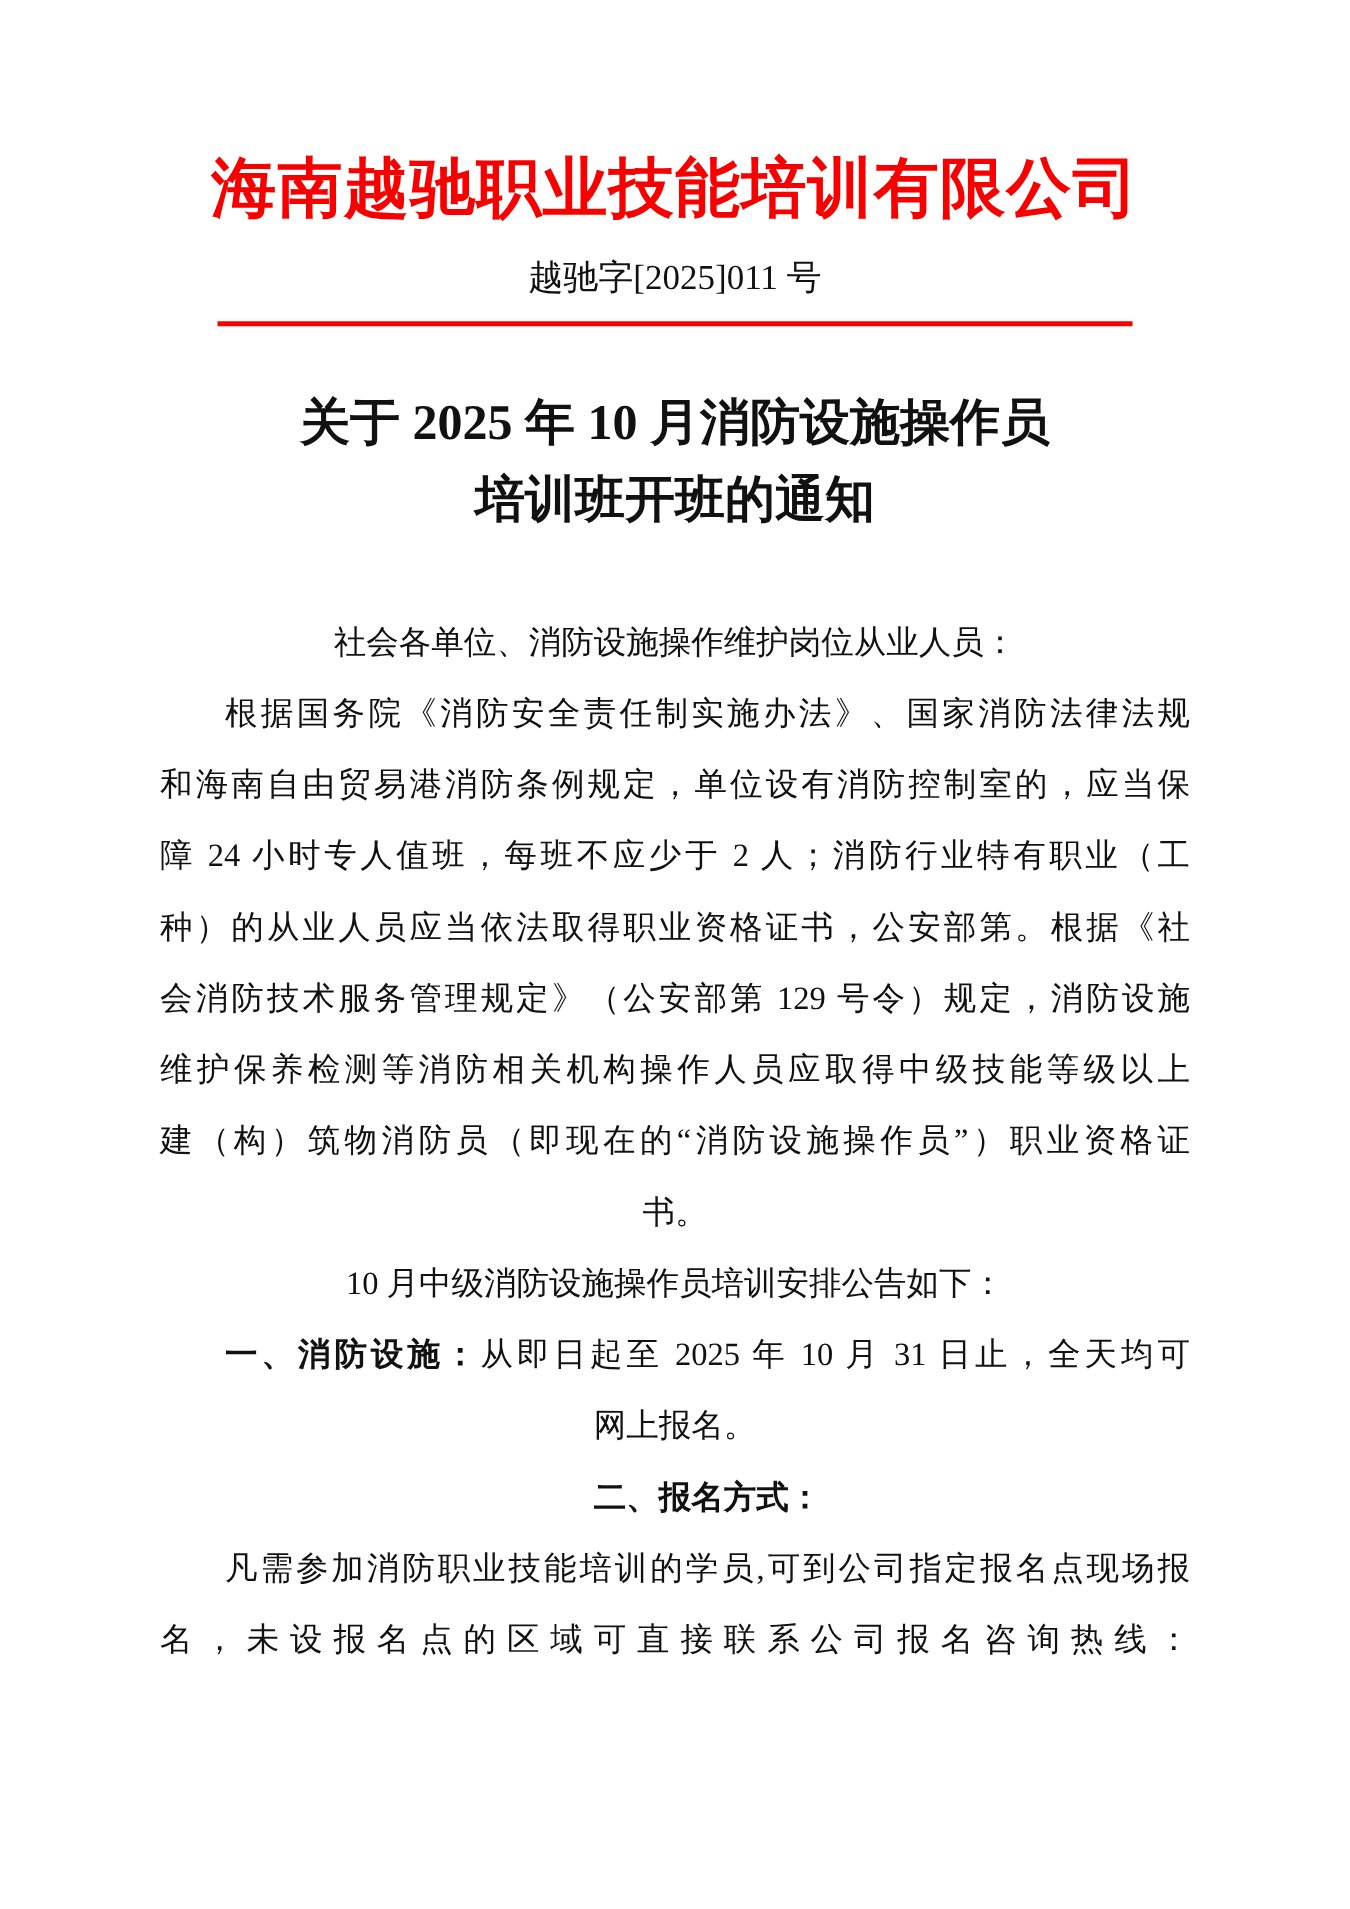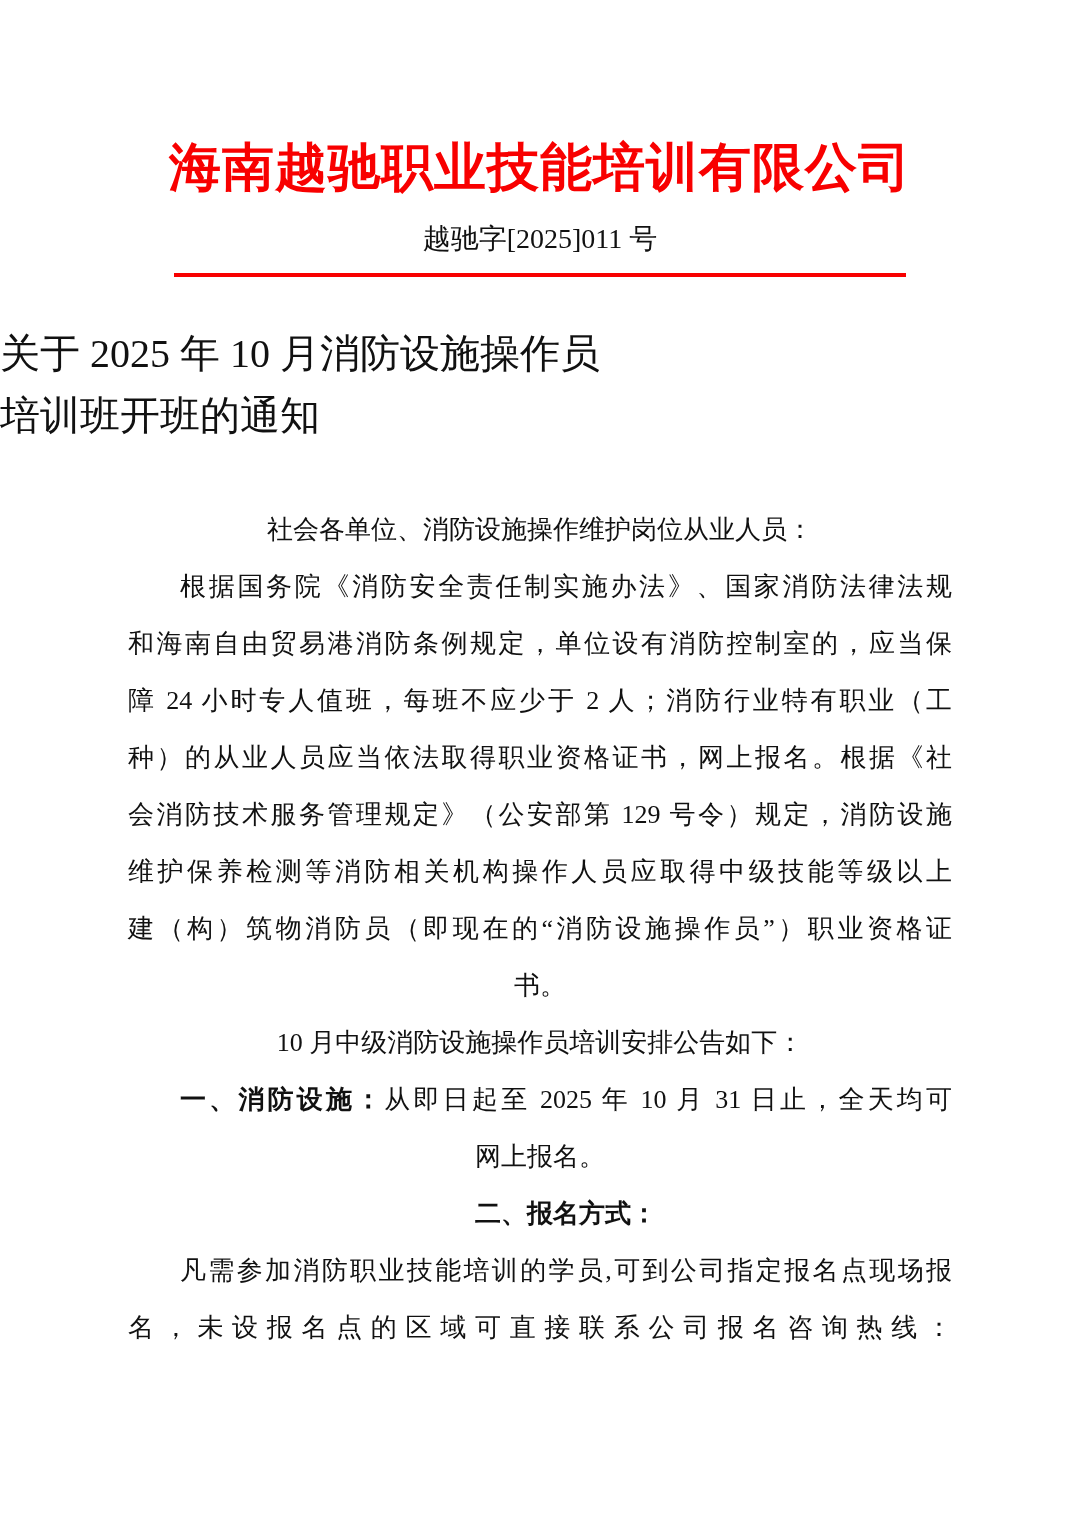--- a/index.html
+++ b/index.html
@@ -5,21 +5,21 @@
   :root{
     --accent-red:#f80000;
     --footer-gray:#b2b2b2;
     --ink:#111111;
   }
   html,body{margin:0;padding:0;background:#ffffff;}
   .page{
     position:relative;
     width:1080px;
     height:1328px;
-    margin:16px auto;
+    margin:0 auto;
     background:#ffffff;
     overflow:hidden;
     font-family:"Liberation Serif","DejaVu Serif",serif;
     color:var(--ink);
   }
   .company{
     margin:122px 0 0 0;
     text-align:center;
     font-size:52px;
     line-height:60px;
@@ -36,23 +36,24 @@
   }
   .red-line{
     margin:16px auto 0 auto;
     width:732px;
     height:4px;
     background:var(--accent-red);
     border:none;
   }
   .doc-title{
     margin:46px 0 0 0;
+    text-align:center;
     font-size:40px;
     line-height:62px;
-    font-weight:normal;
+    font-weight:bold;
     color:var(--ink);
   }
   .body{
     margin:54px 128px 0 128px;
     font-size:26px;
     line-height:57px;
     color:var(--ink);
   }
   .line{
     text-align:center;
@@ -103,21 +104,21 @@
   <h2 class="doc-title">
     <span>关于 2025 年 10 月消防设施操作员</span><br>
     <span>培训班开班的通知</span>
   </h2>
 
   <div class="body">
       <div class="line"><span>社会各单位、消防设施操作维护岗位从业人员：</span></div>
       <div class="line indent stretch"><span>根据国务院《消防安全责任制实施办法》、国家消防法律法规</span></div>
       <div class="line stretch"><span>和海南自由贸易港消防条例规定，单位设有消防控制室的，应当保</span></div>
       <div class="line stretch"><span>障 24 小时专人值班，每班不应少于 2 人；消防行业特有职业（工</span></div>
-      <div class="line stretch"><span>种）的从业人员应当依法取得职业资格证书，网上报名。根据《社</span></div>
+      <div class="line stretch"><span>种）的从业人员应当依法取得职业资格证书，公安部第。根据《社</span></div>
       <div class="line stretch"><span>会消防技术服务管理规定》（公安部第 129 号令）规定，消防设施</span></div>
       <div class="line stretch"><span>维护保养检测等消防相关机构操作人员应取得中级技能等级以上</span></div>
       <div class="line stretch"><span>建（构）筑物消防员（即现在的“消防设施操作员”）职业资格证</span></div>
       <div class="line"><span>书。</span></div>
       <div class="line"><span>10 月中级消防设施操作员培训安排公告如下：</span></div>
       <div class="line indent stretch"><b>一、消防设施：</b><span>从即日起至 2025 年 10 月 31 日止，全天均可</span></div>
       <div class="line"><span>网上报名。</span></div>
       <div class="line indent"><b>二、报名方式：</b></div>
       <div class="line indent stretch"><span>凡需参加消防职业技能培训的学员,可到公司指定报名点现场报</span></div>
       <div class="line stretch"><span>名，未设报名点的区域可直接联系公司报名咨询热线：</span></div>

